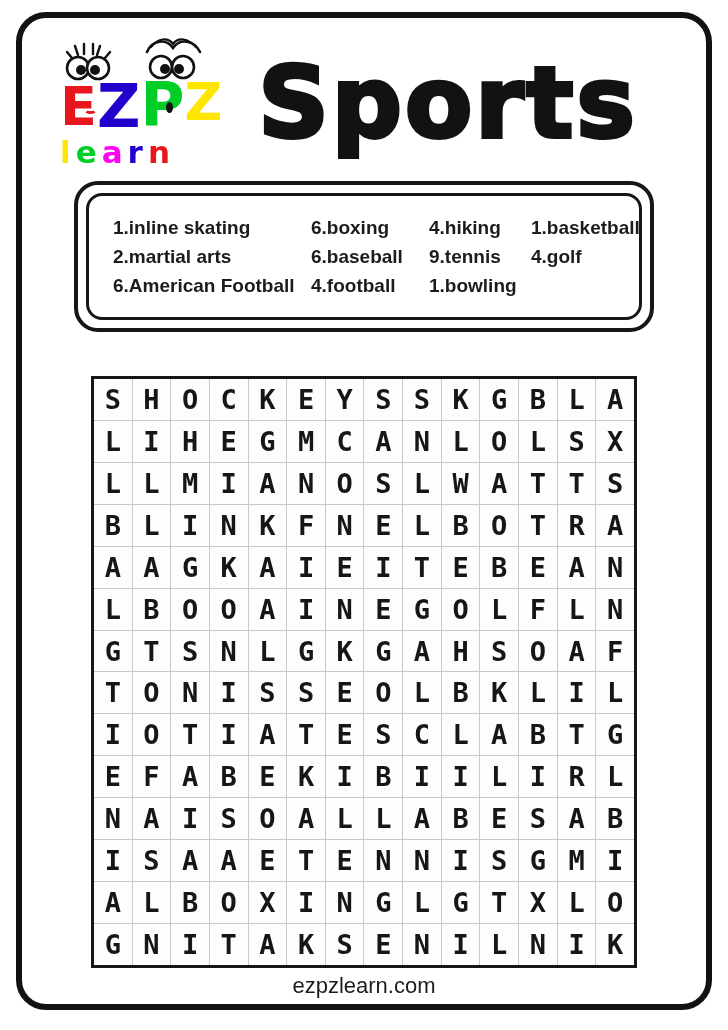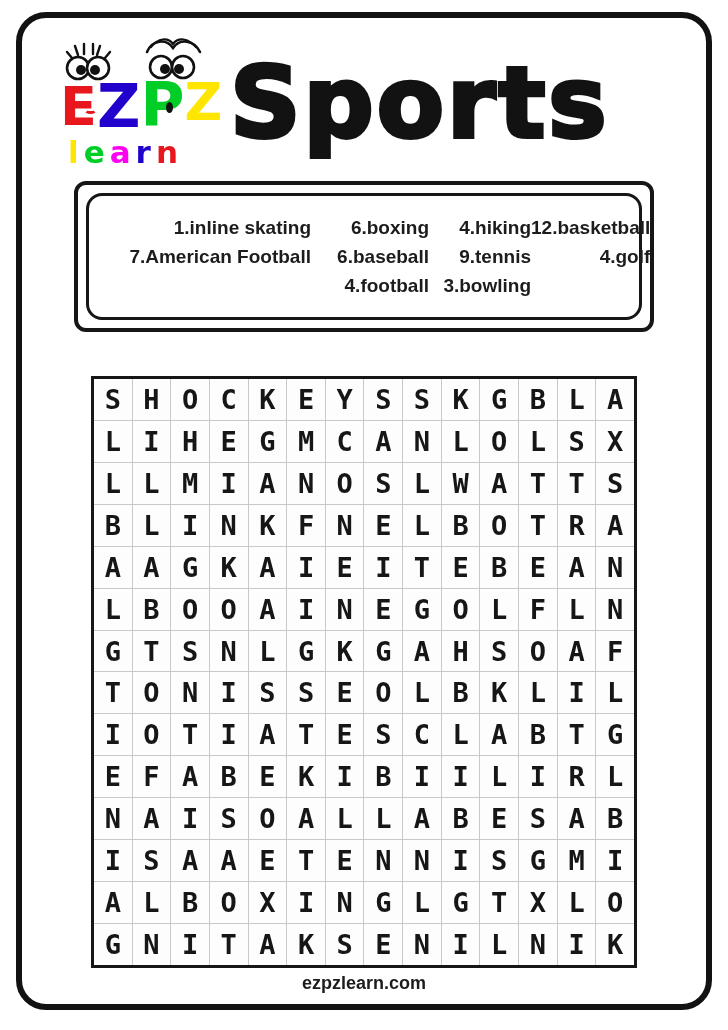--- a/index.html
+++ b/index.html
@@ -13,56 +13,56 @@
 
   
   .header { display:flex; align-items:flex-start; padding:26px 40px 0 38px; }
   .logo { position:relative; width:170px; height:124px; flex-shrink:0; }
   .logo-top { position:absolute; left:0; top:30px; display:flex; align-items:flex-end;
               font-family:"DejaVu Sans", sans-serif; font-weight:bold; line-height:1; }
   .lt-e  { color:#e8161d; font-size:54px; }
   .lt-z1 { color:#2102cd; font-size:60px; transform:translateY(2px); }
   .lt-p  { color:#00cd26; font-size:60px; }
   .lt-z2 { color:#ffe600; font-size:52px; transform:translateY(-6px); }
-  .logo-bottom { position:absolute; left:8px; bottom:0; font-family:"DejaVu Sans", sans-serif;
+  .logo-bottom { position:absolute; left:0; bottom:0; font-family:"DejaVu Sans", sans-serif;
                  font-weight:bold; font-size:31px; letter-spacing:5px; line-height:1; }
   .lb-l { color:#ffe600; } .lb-e { color:#00cd26; } .lb-a { color:#ff00f0; }
   .lb-r { color:#2102cd; } .lb-n { color:#e8161d; }
   .eyes1 { position:absolute; left:0; top:-2px; }
   .eyes2 { position:absolute; left:82px; top:-8px; }
   .mouth-smile { position:absolute; left:24px; top:62px; width:13px; height:8px;
                  border:3px solid transparent; border-bottom:3px solid #e8161d; border-radius:50%; }
   .mouth-oh { position:absolute; left:106px; top:58px; width:7px; height:11px;
               background:#111; border-radius:50%; }
 
-  .title-wrap { flex:1; padding-top:8px; }
+  .title-wrap { flex:1; text-align:center; padding-top:8px; }
   .page-title {
     font-family:"DejaVu Sans", sans-serif; font-weight:bold; font-size:98px; line-height:1.05;
     color:#121212; letter-spacing:3px;
     -webkit-text-stroke:4px #121212; paint-order:stroke fill;
   }
 
   
   .word-box-outer { width:580px; margin:13px auto 8px; border:4px solid #161616;
-                    border-radius:12px; padding:8px;text-align:right; }
+                    border-radius:24px; padding:8px; }
   .word-box-inner { border:3px solid #161616; border-radius:16px; padding:17px 8px 17px 24px; }
   .word-cols { display:grid; grid-template-columns:198px 118px 102px 1fr; }
   .wl-item { font-size:19px; font-weight:bold; line-height:29px; color:#1c1c1c; white-space:nowrap; }
 
   
   .ws-wrap { width:546px; margin:44px auto 0; }
   .ws-grid {
     display:grid; grid-template-columns:repeat(14,1fr); grid-auto-rows:1fr;
     width:546px; height:592px; border:3px solid #161616; background:#c9c9c9; gap:1px;
   }
   .cell { background:#fdfdfd; display:flex; align-items:center; justify-content:center;
           font-family:"DejaVu Sans Mono", monospace; font-weight:bold; font-size:27px; color:#161616; }
 
   
-  .footer { text-align:center; margin-top:5px; font-size:18px; font-weight:bold; color:#1c1c1c; }
+  .footer { text-align:center; margin-top:5px; font-size:22px; font-weight:normal; color:#1c1c1c; }
 </style>
 </head>
 <body>
 
 <div class="frame">
 
   <div class="header">
 
     <div class="logo">
       <svg class="eyes1" width="62" height="40" viewBox="0 0 62 40">
@@ -96,34 +96,35 @@
     <div class="title-wrap">
       <div class="page-title">Sports</div>
     </div>
   </div>
 
   <div class="word-box-outer">
     <div class="word-box-inner">
       <div class="word-cols">
           <div>
             <div class="wl-item">1.inline skating</div>
-            <div class="wl-item">7.American Football</div>
+            <div class="wl-item">2.martial arts</div>
+            <div class="wl-item">6.American Football</div>
           </div>
           <div>
             <div class="wl-item">6.boxing</div>
             <div class="wl-item">6.baseball</div>
             <div class="wl-item">4.football</div>
           </div>
           <div>
             <div class="wl-item">4.hiking</div>
             <div class="wl-item">9.tennis</div>
-            <div class="wl-item">3.bowling</div>
+            <div class="wl-item">1.bowling</div>
           </div>
           <div>
-            <div class="wl-item">12.basketball</div>
+            <div class="wl-item">1.basketball</div>
             <div class="wl-item">4.golf</div>
           </div>
         </div>
     </div>
   </div>
 
   <div class="ws-wrap">
     <div class="ws-grid">
         <div class="cell">S</div>
         <div class="cell">H</div>

